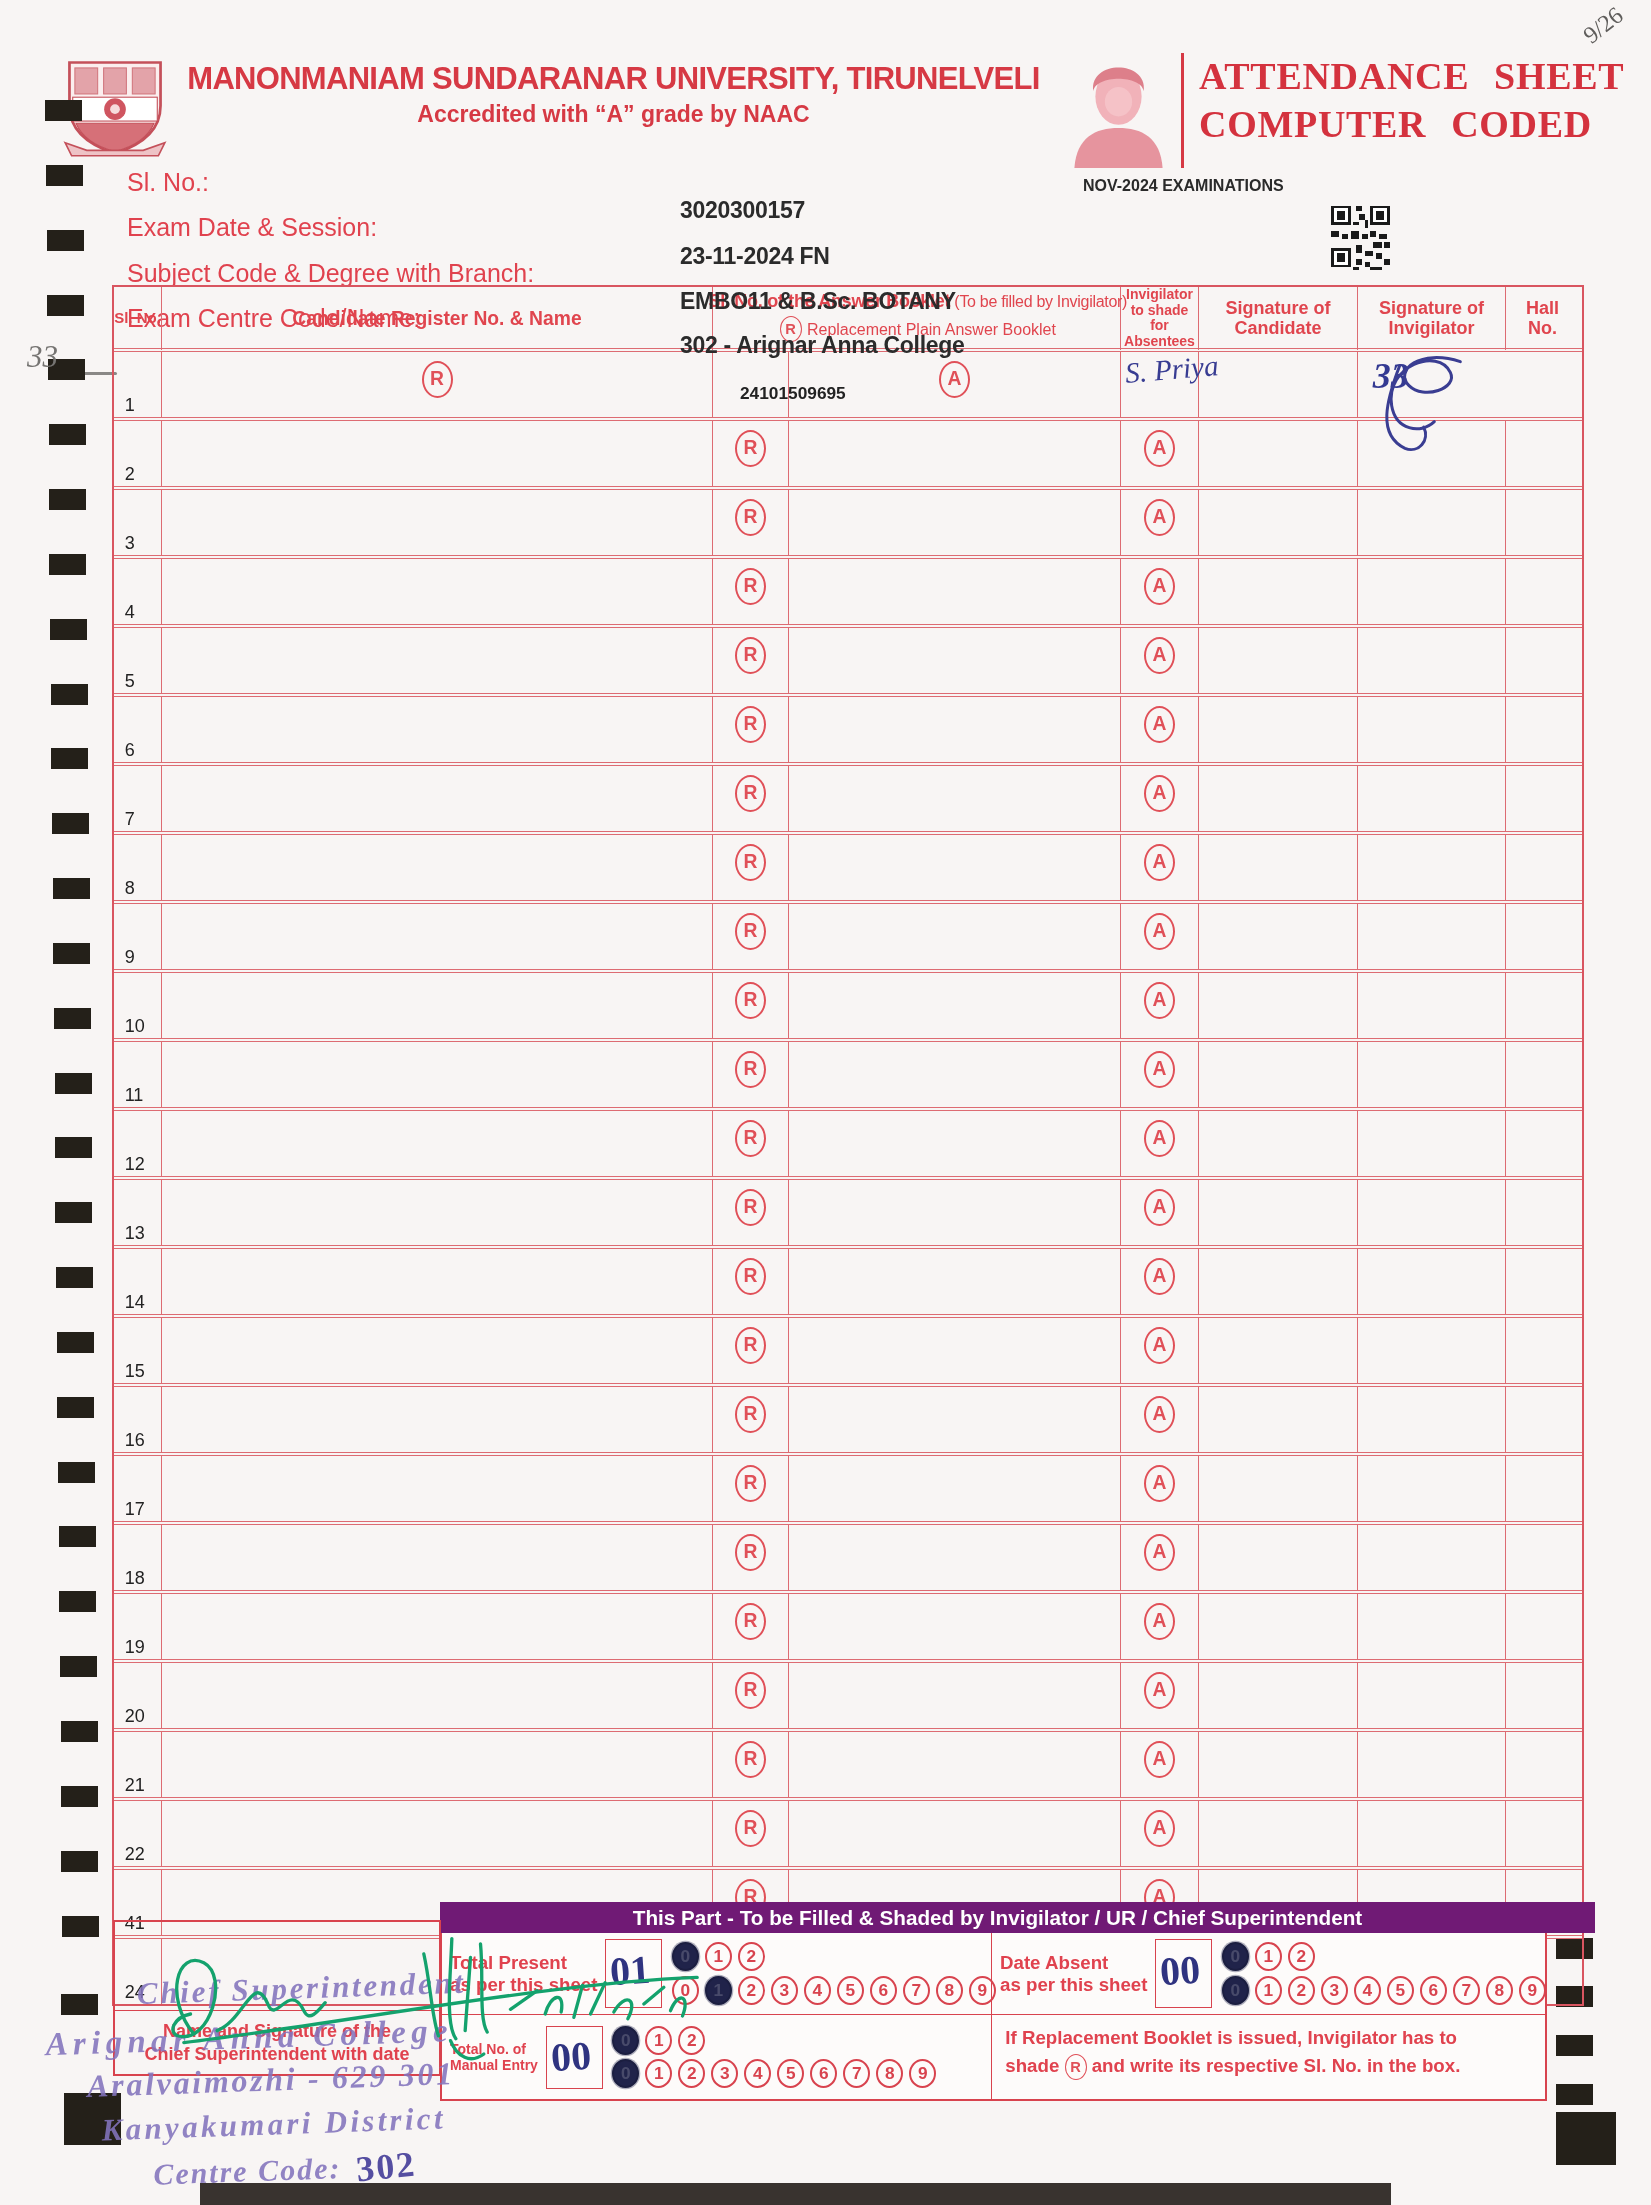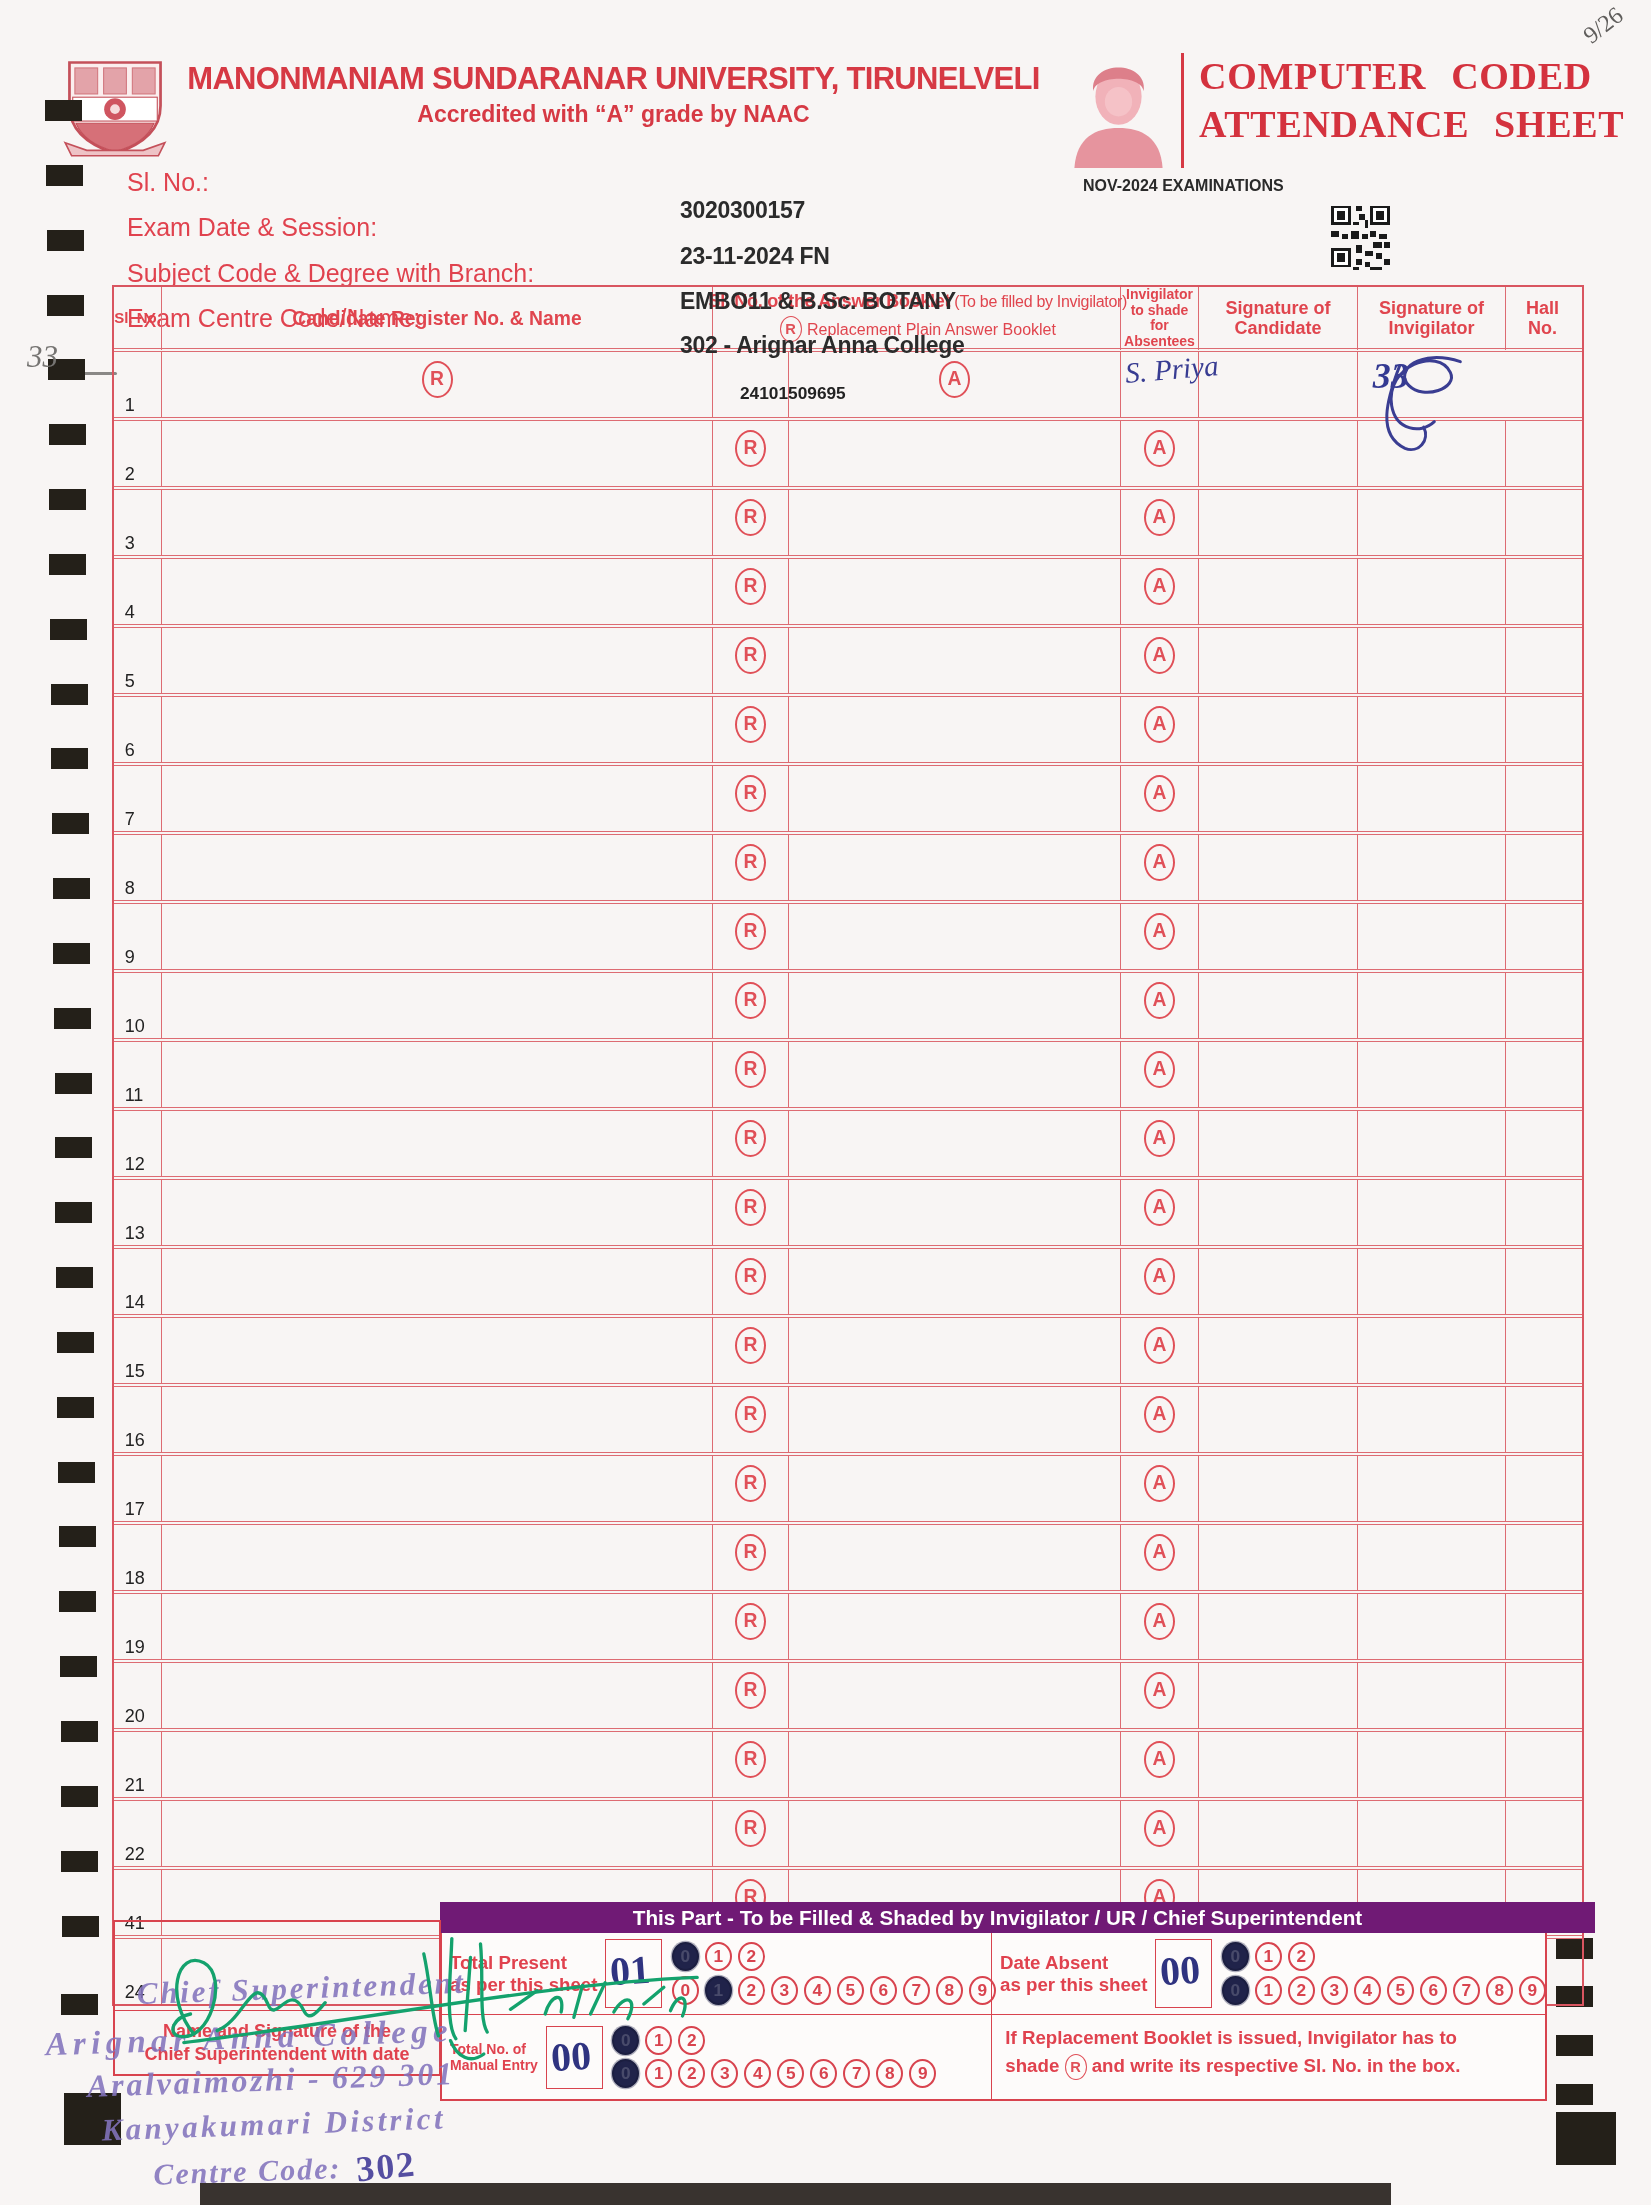--- a/index.html
+++ b/index.html
@@ -129,22 +129,22 @@
 
   <svg class="portrait" viewBox="0 0 100 115">
     <path d="M8,115 C10,86 28,77 50,77 C72,77 90,86 92,115 Z" fill="#e6949e"></path>
     <ellipse cx="50" cy="47" rx="22" ry="27" fill="#f1b2b9"></ellipse>
     <path d="M26,42 C22,12 78,12 74,42 C72,26 28,26 26,42 Z" fill="#dd7f8a"></path>
     <ellipse cx="50" cy="52" rx="13" ry="14" fill="#f6c6cb" opacity=".8"></ellipse>
   </svg>
   <div class="vline"></div>
 
   <div class="sheet-title">
+    <div>ATTENDANCE SHEET</div>
     <div>COMPUTER CODED</div>
-    <div>ATTENDANCE SHEET</div>
   </div>
 
   <div class="corner-note">9/26</div>
 
   <div class="flabel" style="top:168px;">Sl. No.:</div>
   <div class="flabel" style="top:213px;">Exam Date &amp; Session:</div>
   <div class="flabel" style="top:259px;">Subject Code &amp; Degree with Branch:</div>
   <div class="flabel" style="top:304px;">Exam Centre Code/Name:</div>
 
   <div class="fvalue" style="top:197px;">3020300157</div>

